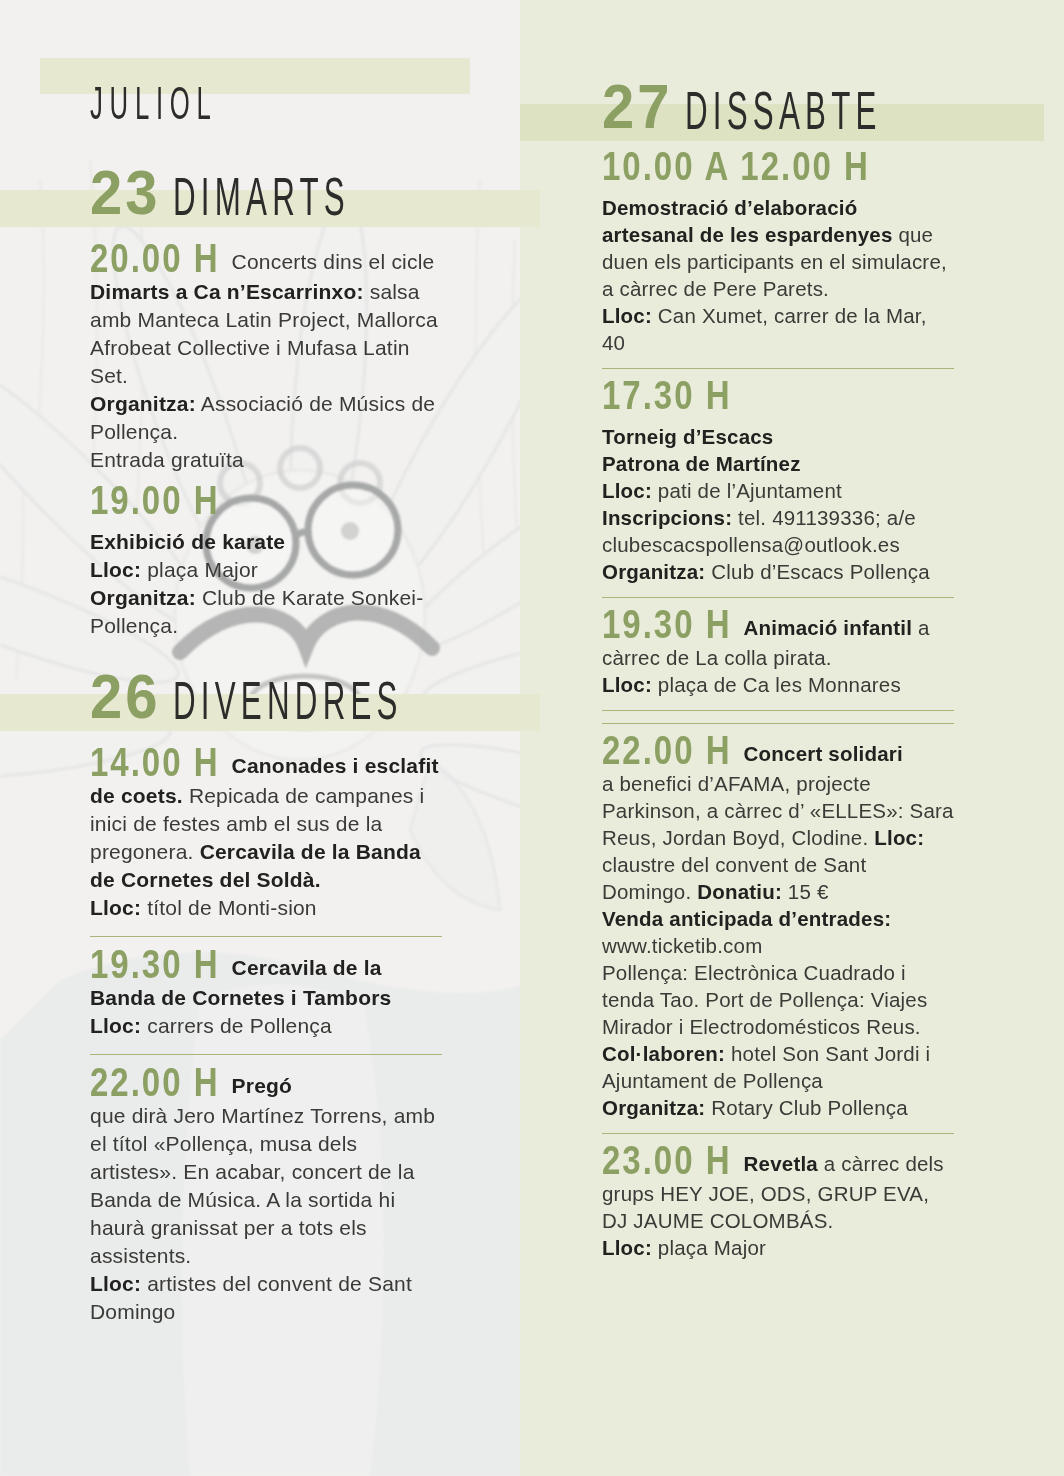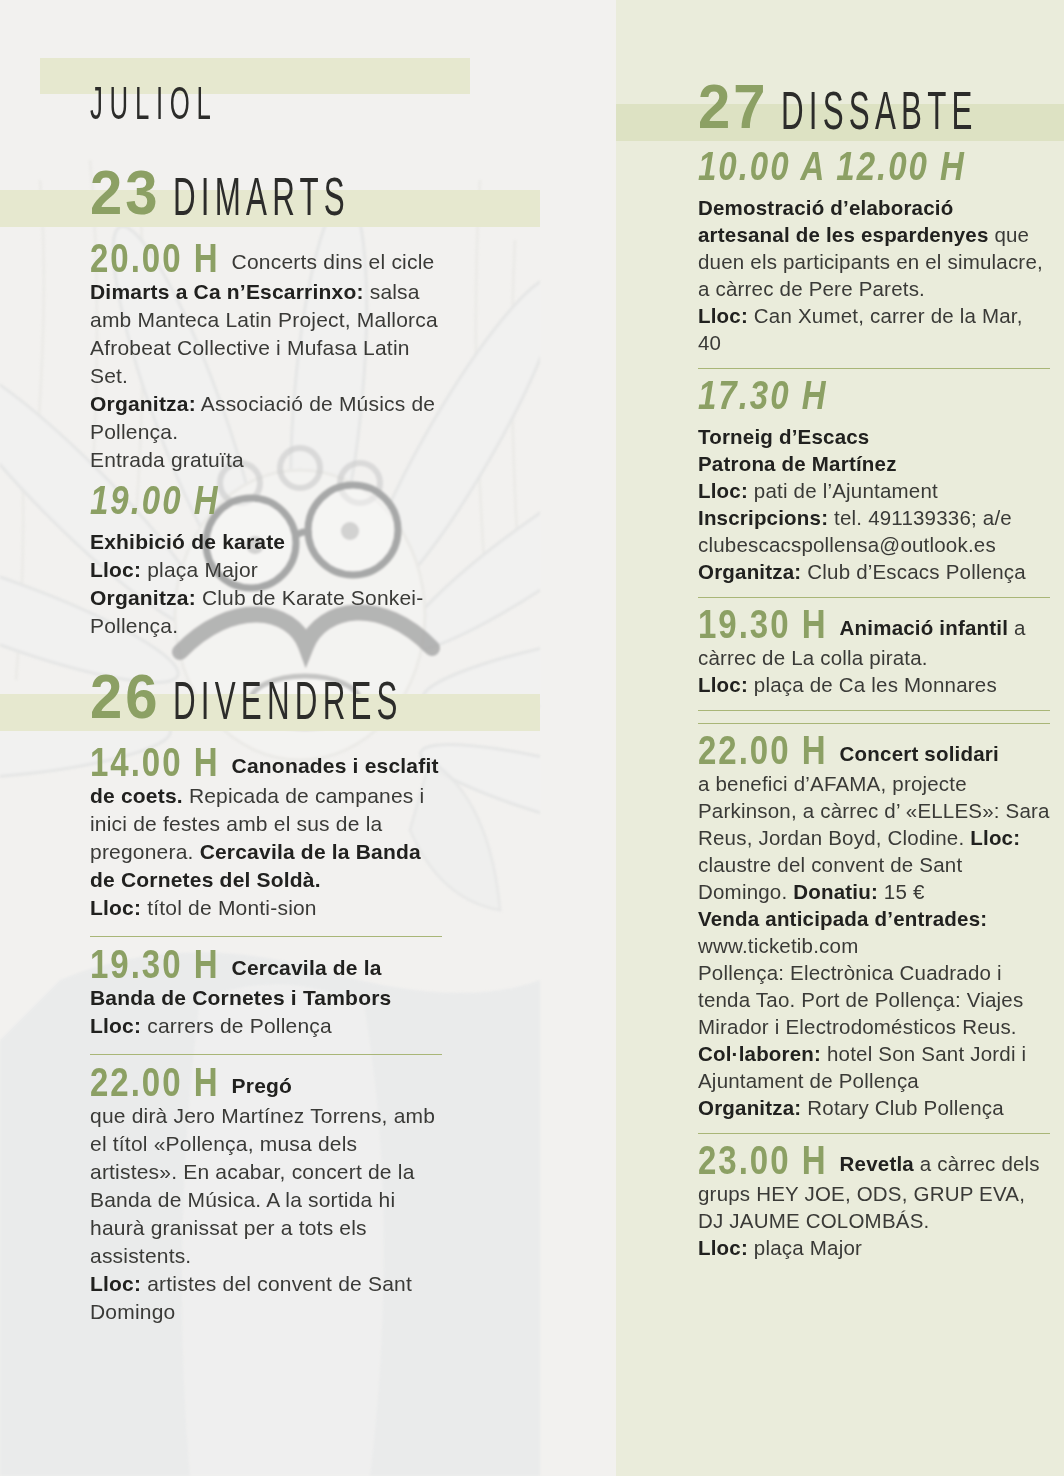--- a/index.html
+++ b/index.html
@@ -5,21 +5,21 @@
   html,body{margin:0;padding:0;}
   .page{
     position:relative;
     width:1064px;height:1476px;
     background:var(--bg-left,#f2f1ef);
     overflow:hidden;
     font-family:"Liberation Sans", sans-serif;
   }
   .col{position:absolute;top:0;height:100%;}
   .col-left{left:0;width:540px;background:var(--bg-left,#f2f1ef);}
-  .col-right{right:0;width:448px;background:var(--bg-right,#eaecdb);}
+  .col-right{right:0;width:544px;background:var(--bg-right,#eaecdb);}
   .watermark{position:absolute;left:0;top:0;pointer-events:none;filter:blur(1.2px);}
   .content{position:relative;z-index:2;}
   .col-left .content{margin-left:90px;width:352px;}
   .col-right .content{margin-left:82px;width:352px;}
 
   
   .month{position:relative;padding-top:76px;height:60px;white-space:nowrap;text-decoration:underline;}
   .month-bar{position:absolute;left:-50px;top:58px;width:430px;height:36px;background:var(--bar-left,#e6e8cf);}
   .month-text{position:relative;z-index:1;display:inline-block;font-size:46px;letter-spacing:12px;color:var(--day-name,#2c2c2a);transform:scaleX(0.56);transform-origin:left bottom;}
 
@@ -39,21 +39,21 @@
   .col-right .etext{font-size:20.5px;line-height:27px;}
   .etext .b{font-weight:bold;color:var(--text-bold,#21211f);}
   .time{
     display:inline-block;
     font-size:33px;line-height:34px;
     font-weight:bold;color:var(--accent,#8ca064);
     letter-spacing:2px;
     transform:scaleY(1.22);transform-origin:0 85%;
     margin-right:12px;vertical-align:-3px;white-space:nowrap;
   }
-  .time-line{margin-bottom:4px;height:38px;font-style:italic;}
+  .time-line{margin-bottom:4px;height:38px;}
 
   .rule{border:none;border-top:1.5px solid var(--rule,#a9b677);margin:14px 0 13px 0;width:352px;}
   .col-right .rule{margin:12px 0 12px 0;}
 </style>
 </head>
 <body>
 
 <div class="page">
 
   <div class="col col-left">

